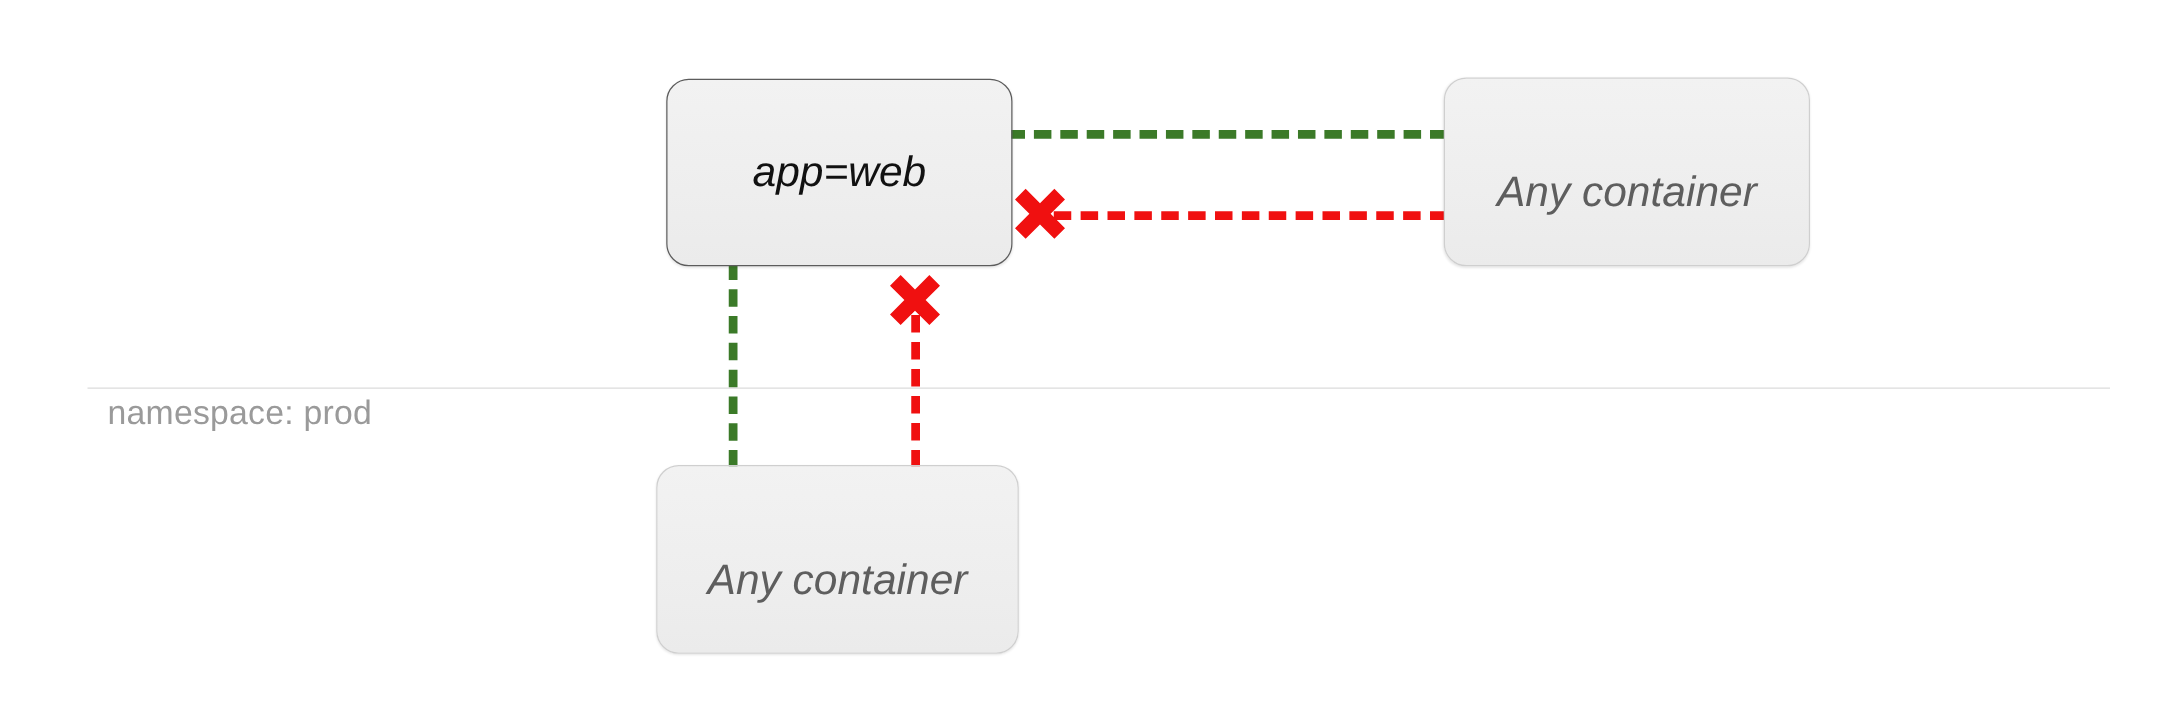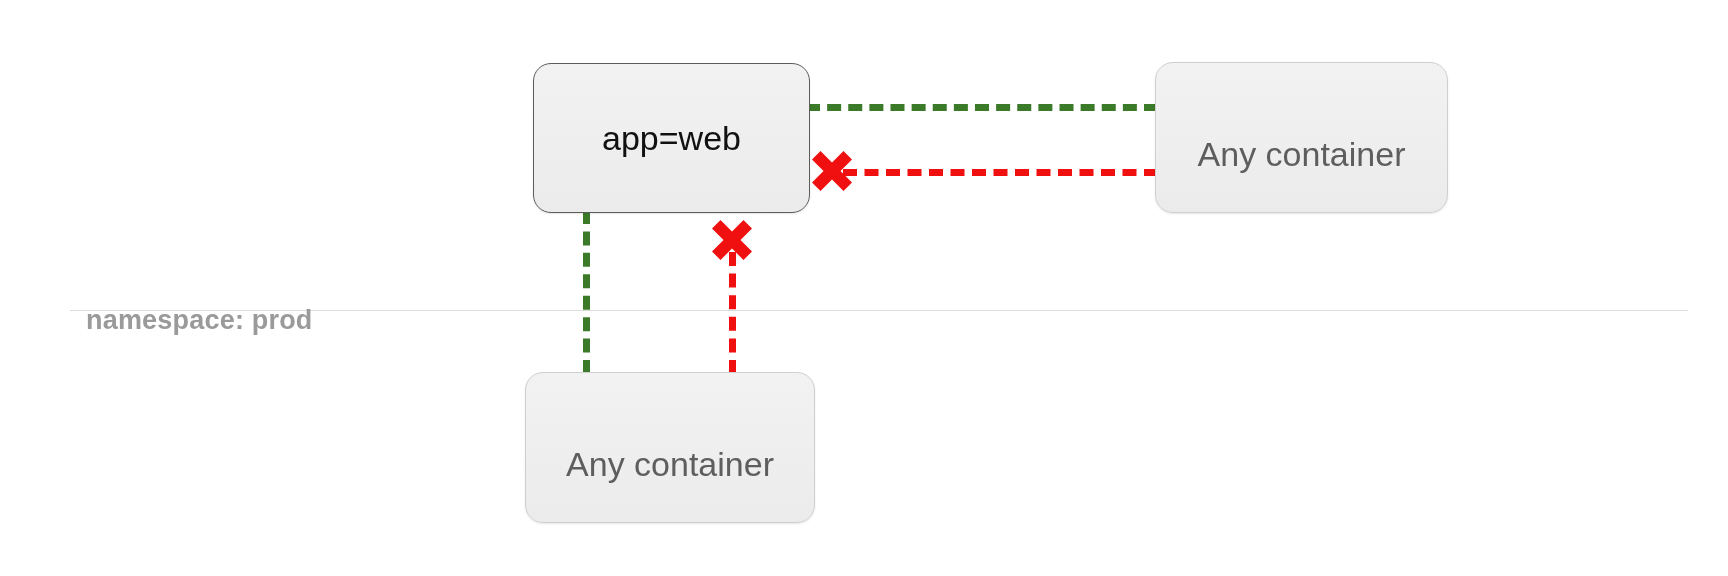--- a/index.html
+++ b/index.html
@@ -31,32 +31,33 @@
 
   
   .ns-label {
     position: absolute;
     font-size: 27px;
     color: #9a9a9a;
     letter-spacing: 0.2px;
     white-space: nowrap;
   }
   .ns-label.default { left: 86px; top: 218px; }
-  .ns-label.prod    { left: 86px; top: 305px; font-weight: bold; }
+  .ns-label.prod    { left: 86px; top: 315px; }
 
   
   .node {
     position: absolute;
     box-sizing: border-box;
     border-radius: 18px;
     background: linear-gradient(180deg, #f2f2f2 0%, #eeeeee 60%, #ebebeb 100%);
     display: flex;
     align-items: center;
     justify-content: center;
     box-shadow: 0 1px 2px rgba(0,0,0,0.10);
+    font-style: italic;
   }
   .node-label {
     font-size: 34px;
     white-space: nowrap;
   }
 
   .node.primary {
     left: 533px;  top: 63px;
     width: 277px; height: 150px;
     border: 1.5px solid #5c5c5c;

